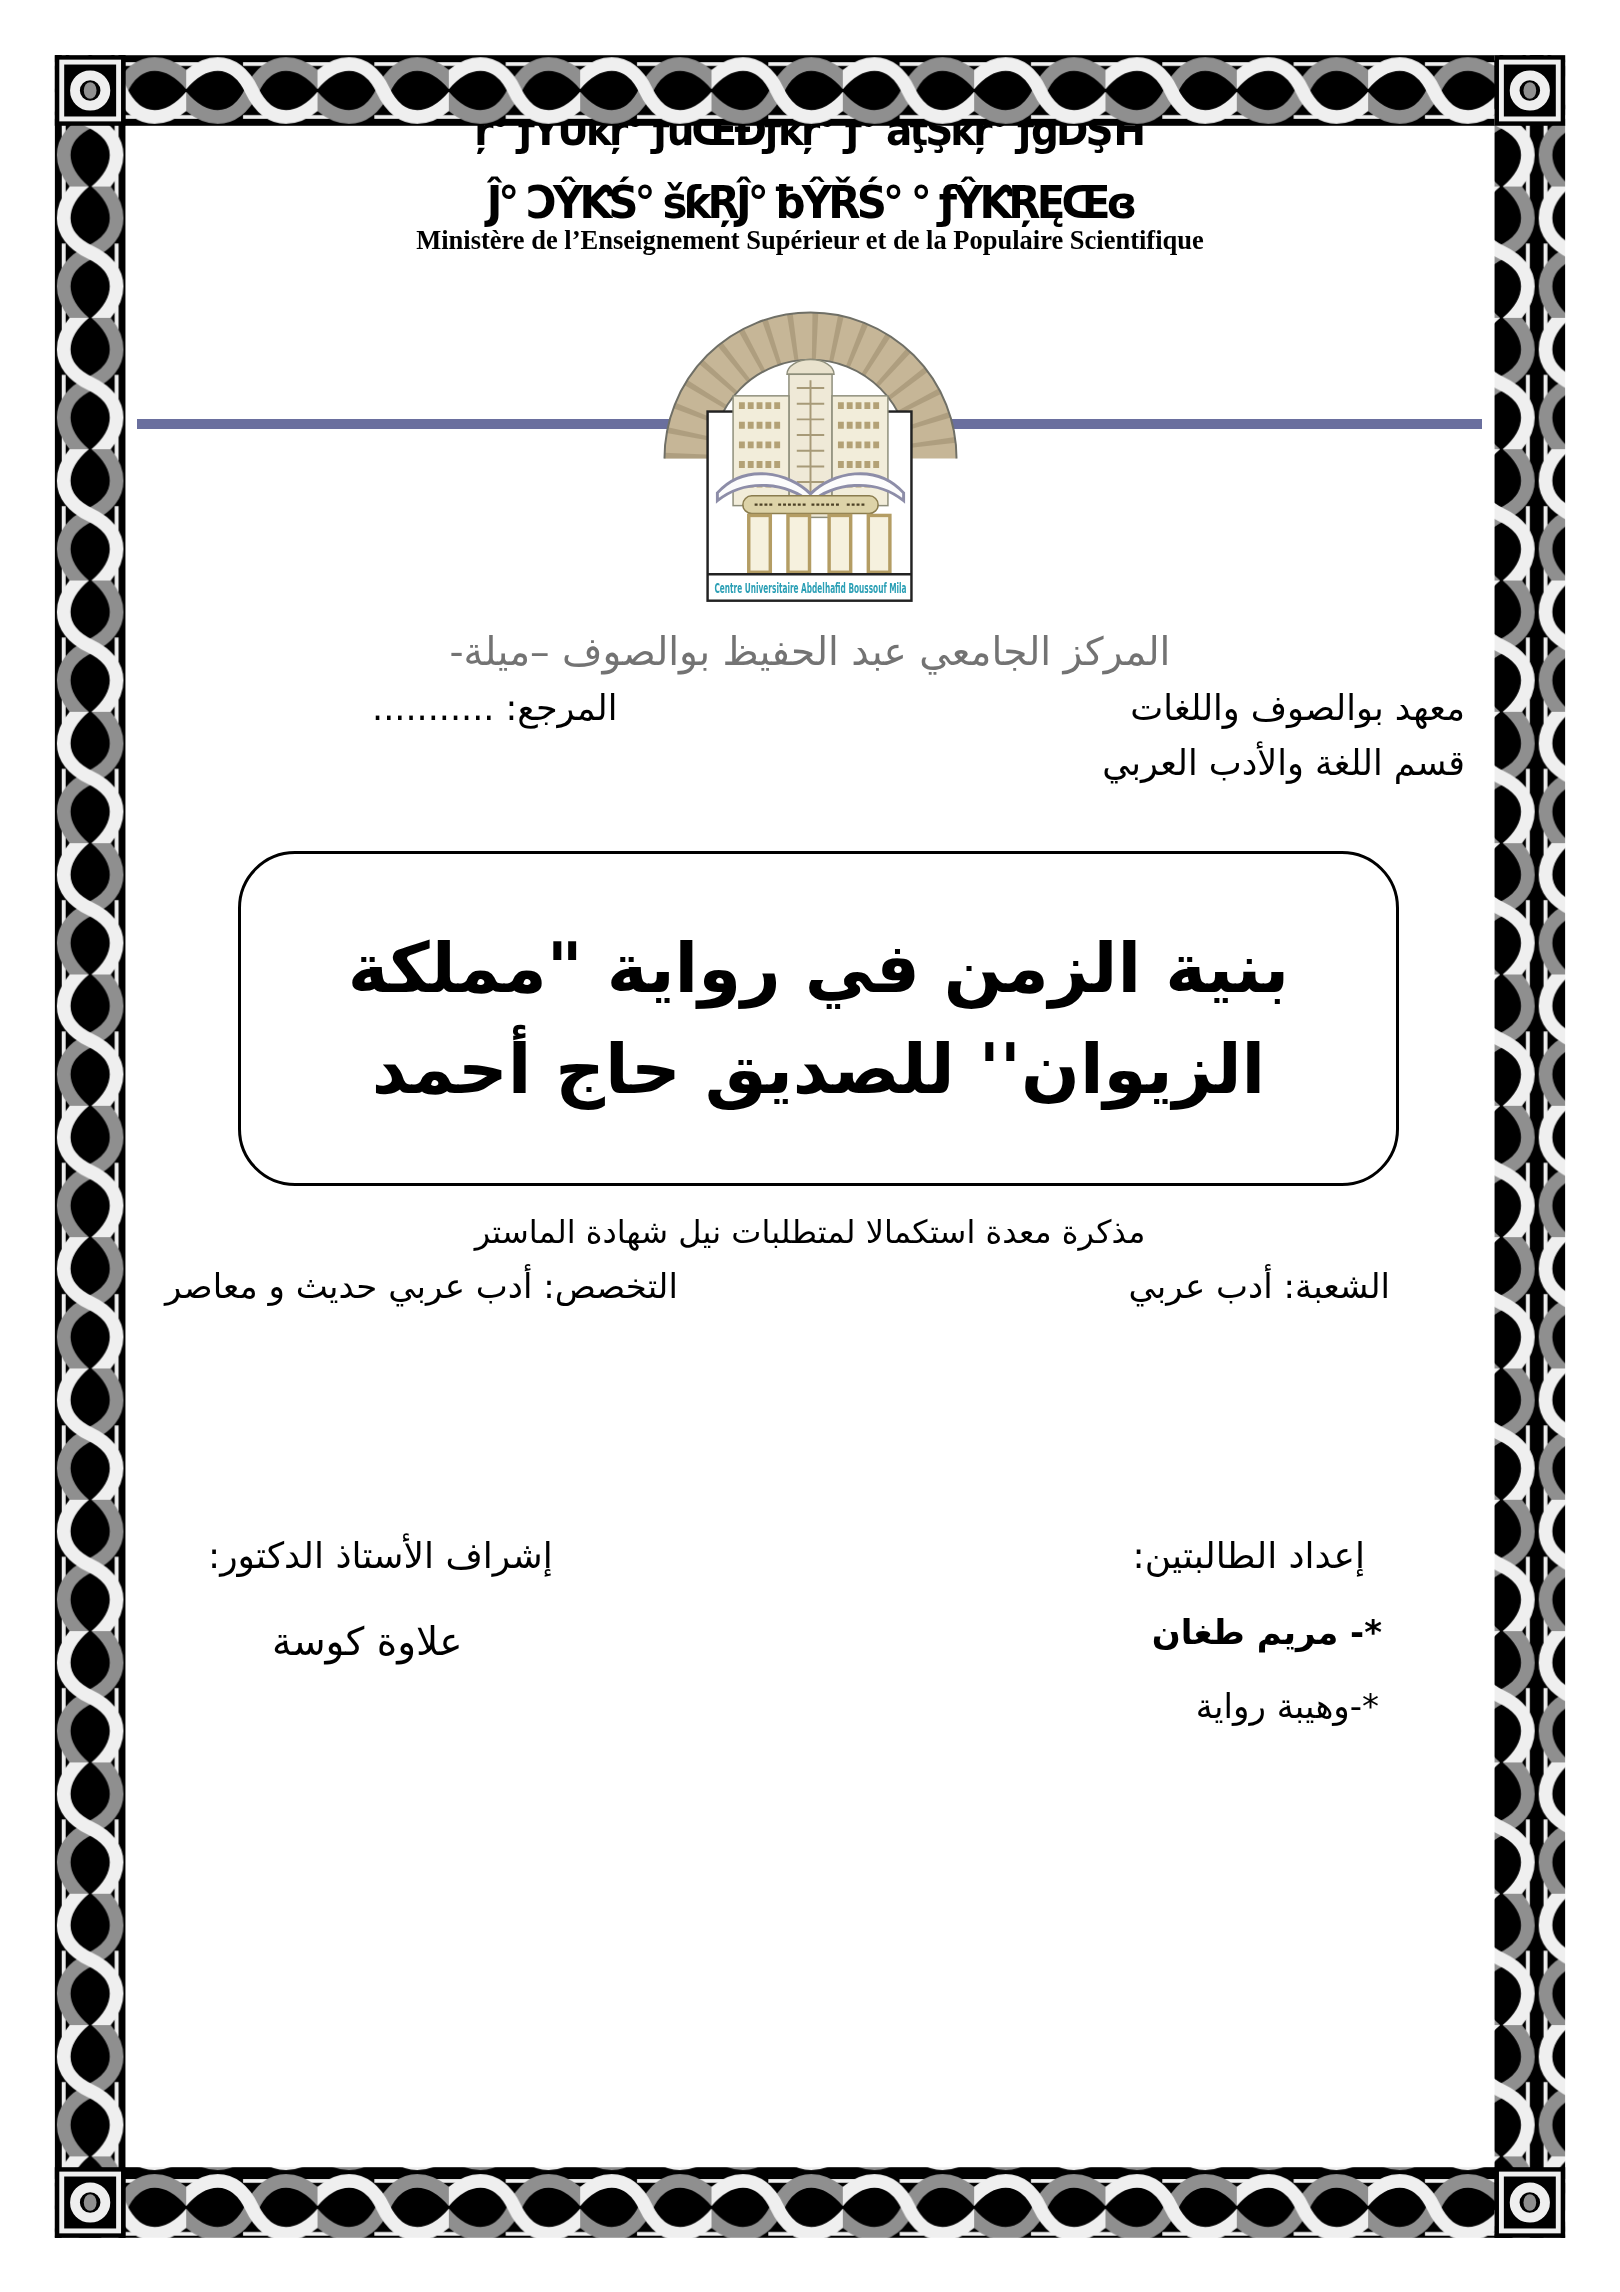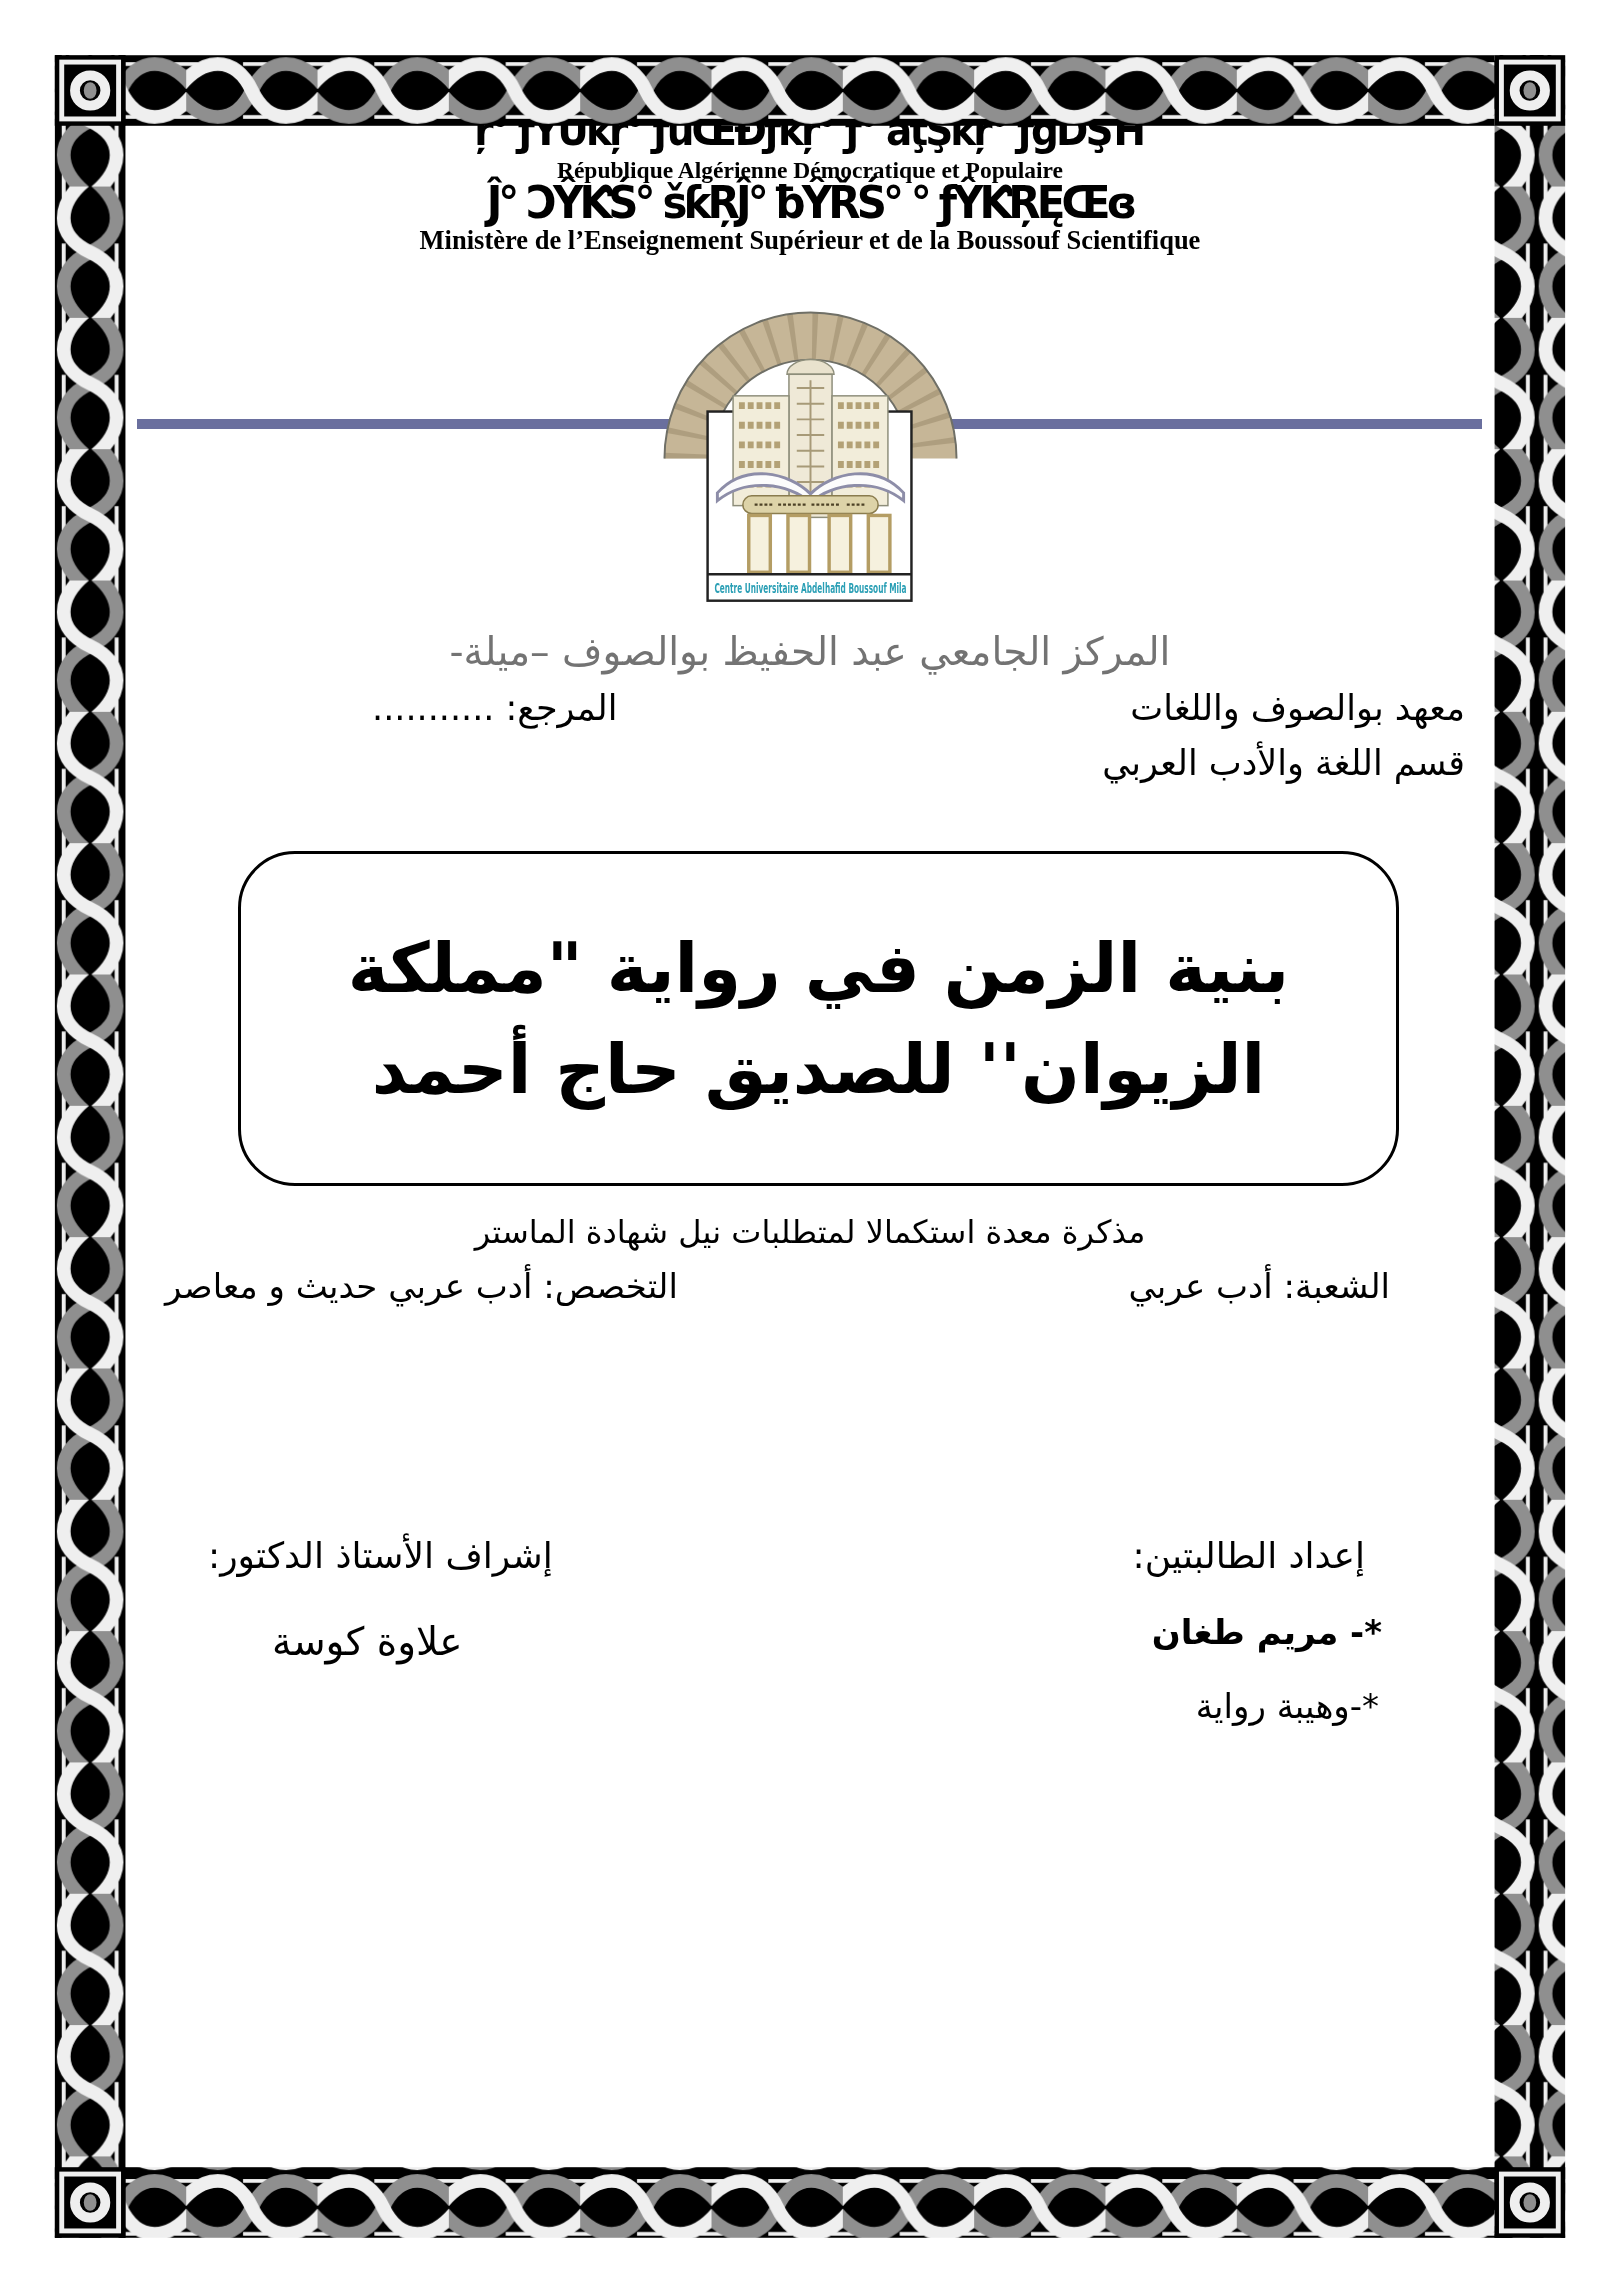--- a/index.html
+++ b/index.html
@@ -116,23 +116,22 @@
     <rect x="56" y="2211" width="1541" height="72" fill="url(#ropeH)"></rect>
     <rect x="56" y="56" width="72" height="2227" fill="url(#ropeV)"></rect>
     <rect x="1525" y="56" width="72" height="2227" fill="url(#ropeV)"></rect>
     <use href="#cornerTile" x="56" y="56"></use>
     <use href="#cornerTile" x="1525" y="56"></use>
     <use href="#cornerTile" x="56" y="2211"></use>
     <use href="#cornerTile" x="1525" y="2211"></use>
   </svg>
 
   <div class="abs center rtl garble1">ŗ° ƒŸÜĸŗ° ƒũŒĐƒĸŗ° ƒ° ãţŞĸŗ° ƒgĎŞĦ</div>
-  <div class="abs center fr-line1">République Algérienne Démocratique et Populaire</div>
   <div class="abs center rtl garble2">Ĵ° ƆŶƘŚ° šƙŖĴ° ƀŶŘŚ° ° ƒŶƘŖĘŒɞ</div>
-  <div class="abs center fr-line2">Ministère de l’Enseignement Supérieur et de la Boussouf Scientifique</div>
+  <div class="abs center fr-line2">Ministère de l’Enseignement Supérieur et de la Populaire Scientifique</div>
 
   <div class="abs rule"></div>
 
   <svg id="logo-svg" width="367" height="345" viewBox="0 0 374 352" aria-hidden="true">
 
     <g>
       <path d="M62,172 A125,125 0 0 1 312,172" fill="none" stroke="#c6b697" stroke-width="48"></path>
       <path d="M62,172 A125,125 0 0 1 312,172" fill="none" stroke="#9a8b6c" stroke-width="48" stroke-dasharray="5 17" opacity="0.55"></path>
       <path d="M38,172 A149,149 0 0 1 336,172" fill="none" stroke="#6f6least;6" stroke-width="0"></path>
       <path d="M38,172 A149,149 0 0 1 336,172" fill="none" stroke="#6f6f66" stroke-width="2"></path>

